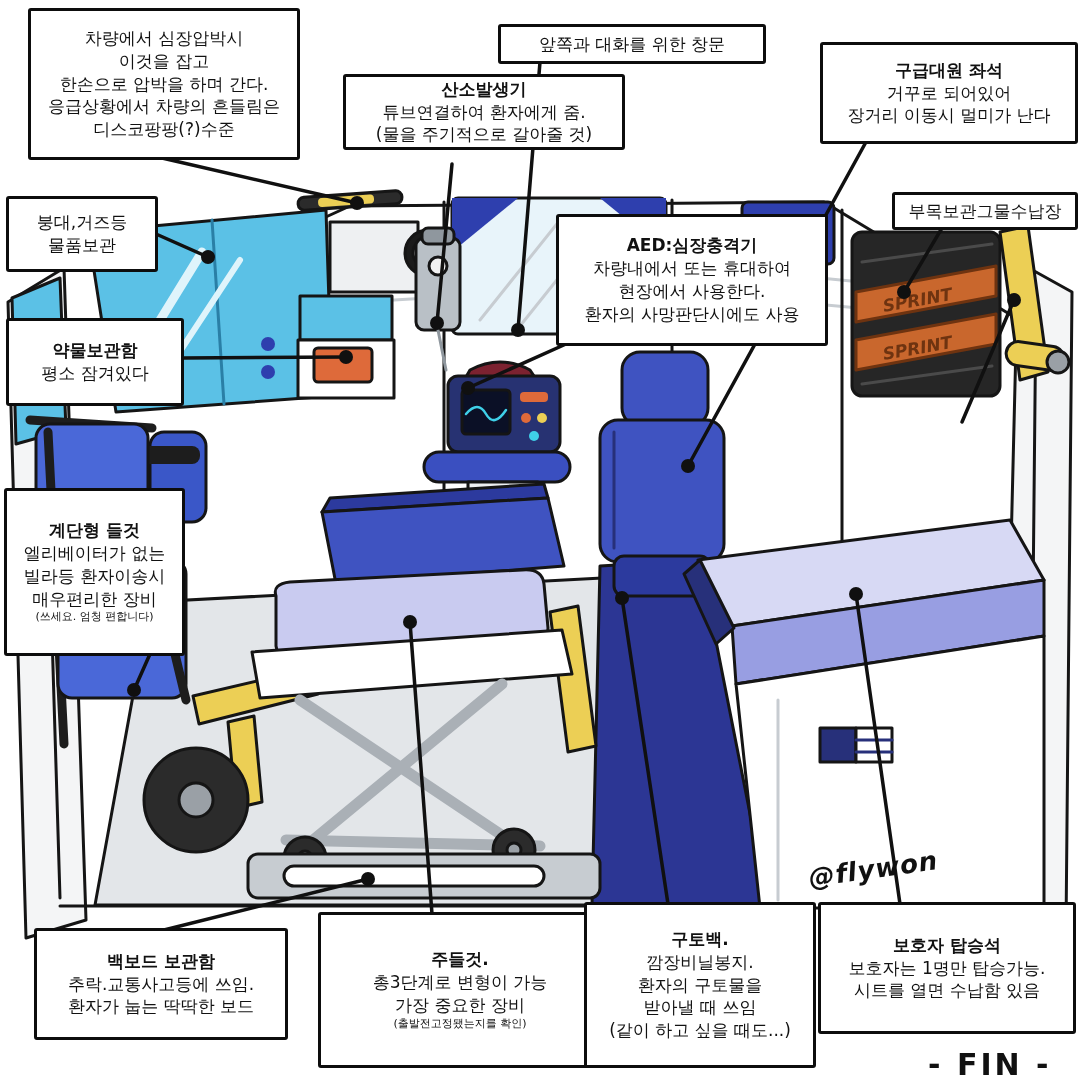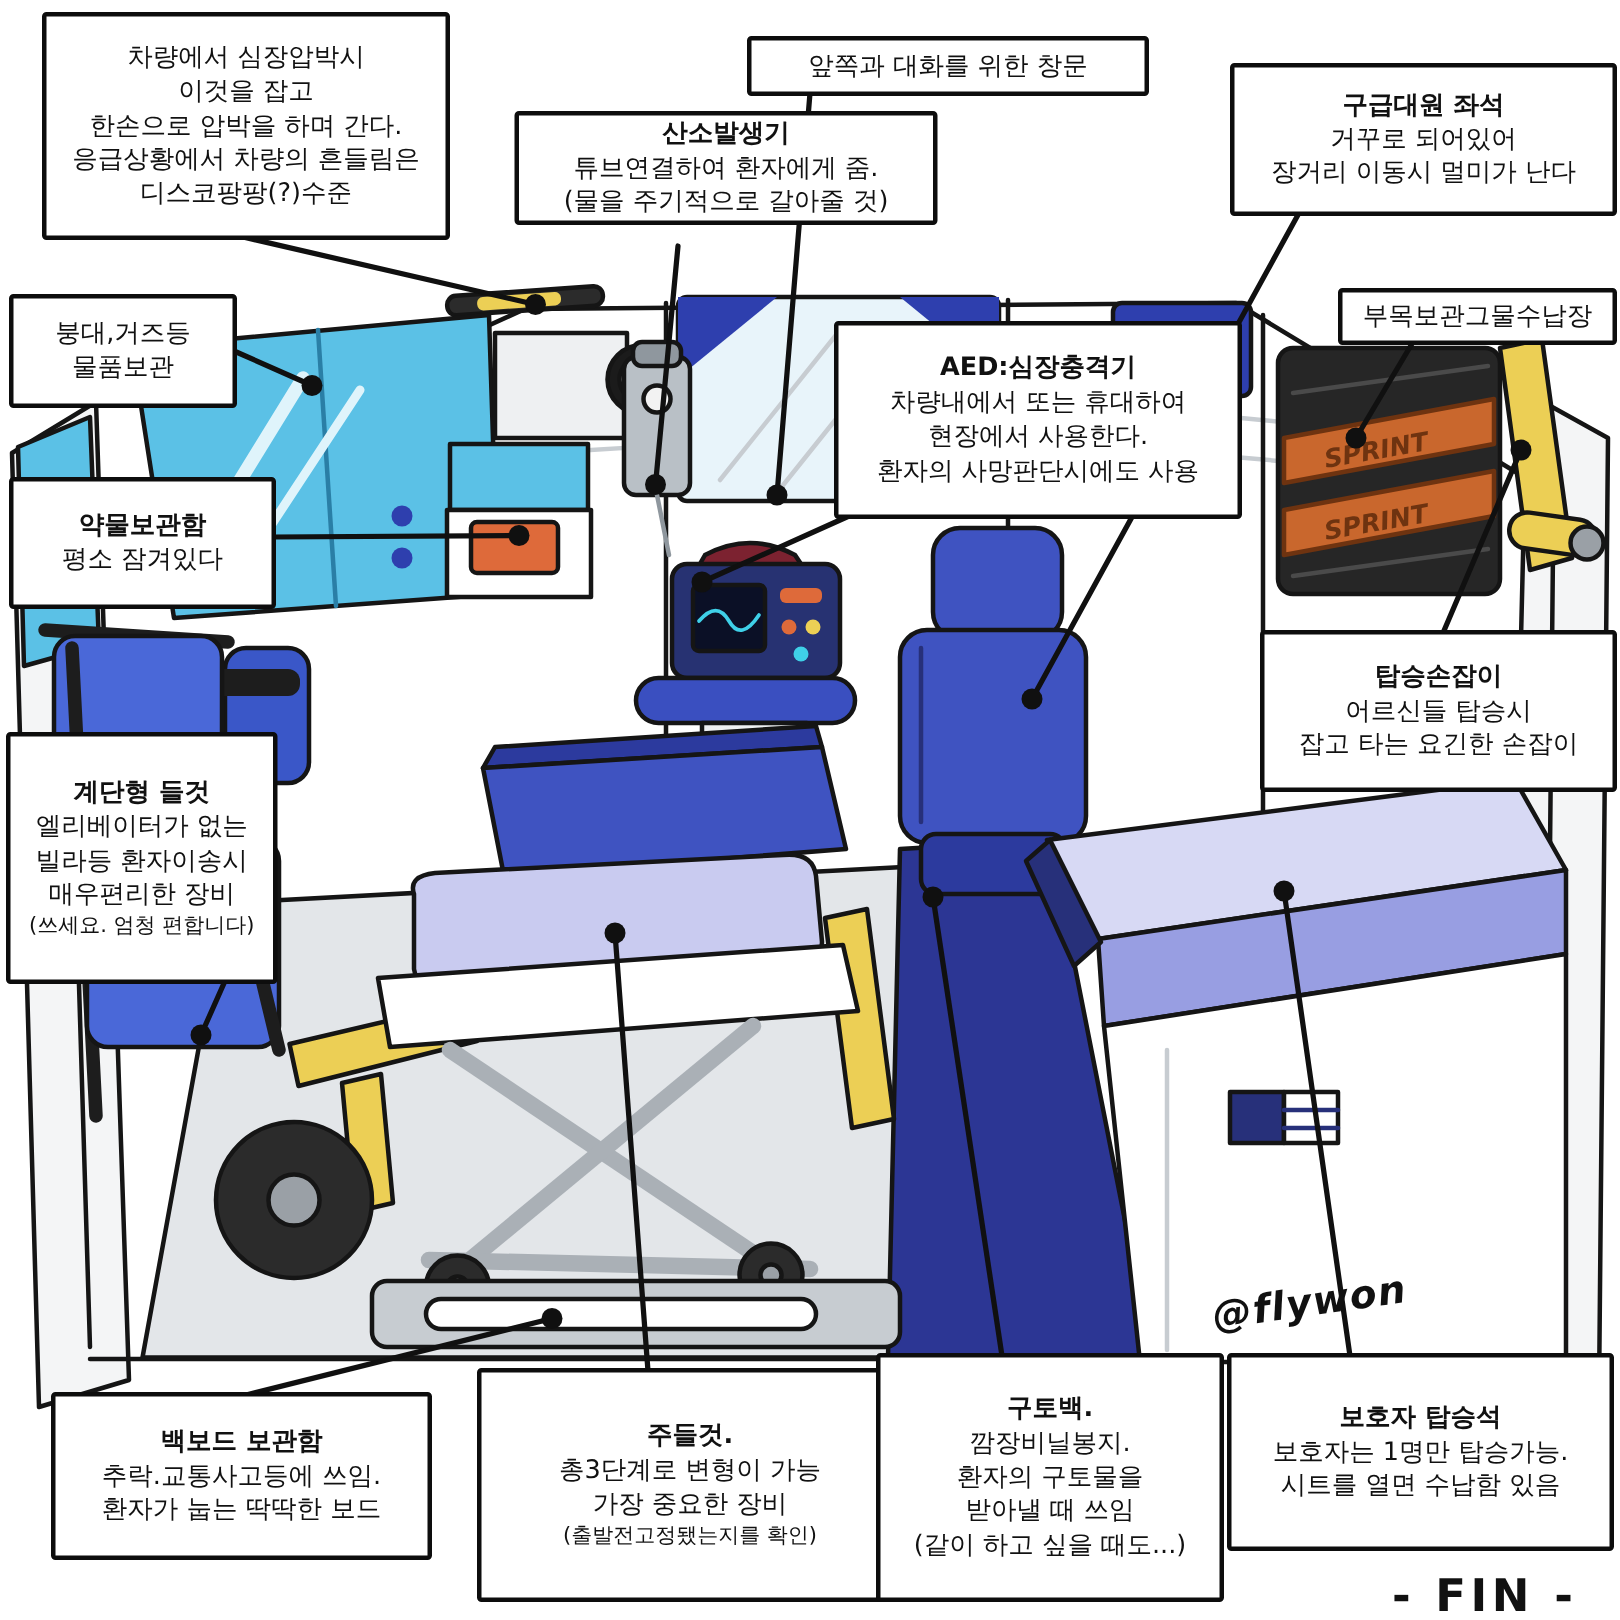--- a/index.html
+++ b/index.html
@@ -7,21 +7,21 @@
   body { font-family:"DejaVu Sans", sans-serif; color:#111; }
   #canvas { position:relative; width:1080px; height:1080px; background:#fff; overflow:hidden; }
   #scene { position:absolute; left:0; top:0; }
   .callout {
     position:absolute; background:#fff; border:3px solid #0d0d0d; border-radius:3px;
     display:flex; flex-direction:column; justify-content:center; 
     text-align:center; padding:5px 7px; line-height:1.35; z-index:5;
   }
   .callout .title { font-weight:bold; font-size:17px; white-space:nowrap; }
   .callout .line  { font-size:17px; white-space:nowrap; }
-  .callout .small { font-size:14px; white-space:nowrap; }
+  .callout .small { font-size:11px; white-space:nowrap; }
   .sig {
     position:absolute; font-style:italic; font-weight:bold; font-size:26px;
     transform:rotate(-8deg); z-index:4; letter-spacing:1px;
   }
   .fin {
     position:absolute; font-weight:bold; font-size:30px; letter-spacing:3px; z-index:5;
   }
 </style>
 </head>
 <body>
@@ -271,25 +271,20 @@
   </div>
 
   <div class="callout" style="left:4px;top:488px;width:181px;height:168px;">
     <div class="title">계단형 들것</div>
     <div class="line">엘리베이터가 없는</div>
     <div class="line">빌라등 환자이송시</div>
     <div class="line">매우편리한 장비</div>
     <div class="small">(쓰세요. 엄청 편합니다)</div>
   </div>
 
-  <div class="callout" style="left:840px;top:420px;width:238px;height:108px;">
-    <div class="title">탑승손잡이</div>
-    <div class="line">어르신들 탑승시</div>
-    <div class="line">잡고 타는 요긴한 손잡이</div>
-  </div>
 
   <div class="callout" style="left:34px;top:928px;width:254px;height:112px;">
     <div class="title">백보드 보관함</div>
     <div class="line">추락.교통사고등에 쓰임.</div>
     <div class="line">환자가 눕는 딱딱한 보드</div>
   </div>
 
   <div class="callout" style="left:318px;top:912px;width:284px;height:156px;">
     <div class="title">주들것.</div>
     <div class="line">총3단계로 변형이 가능</div>

